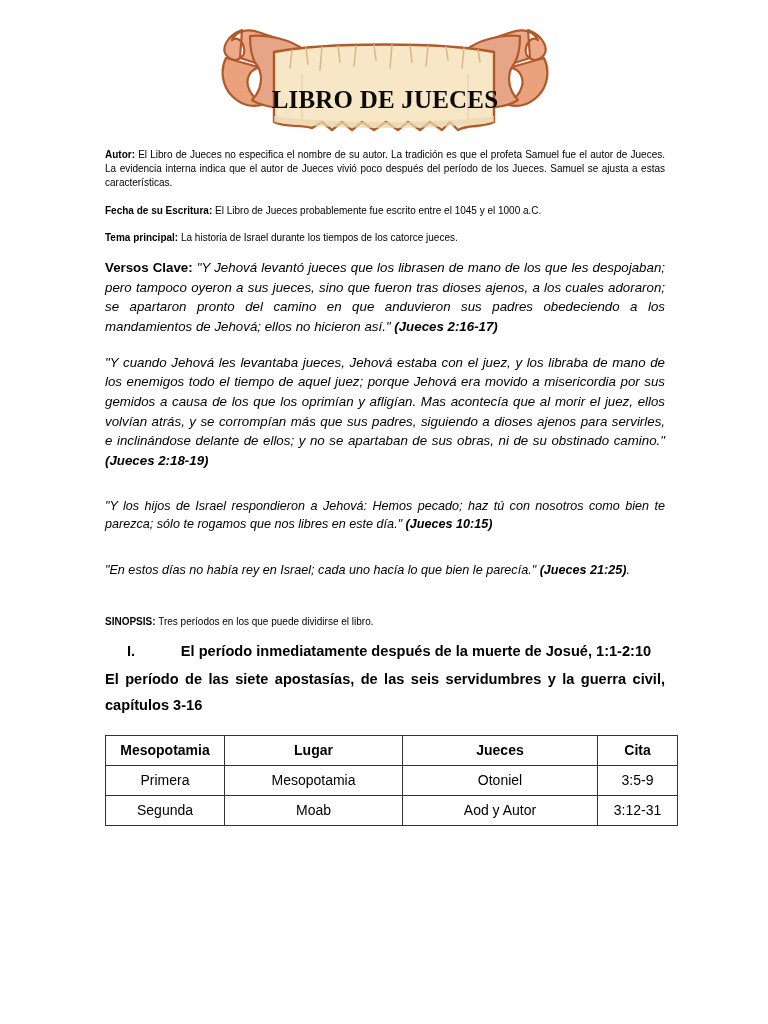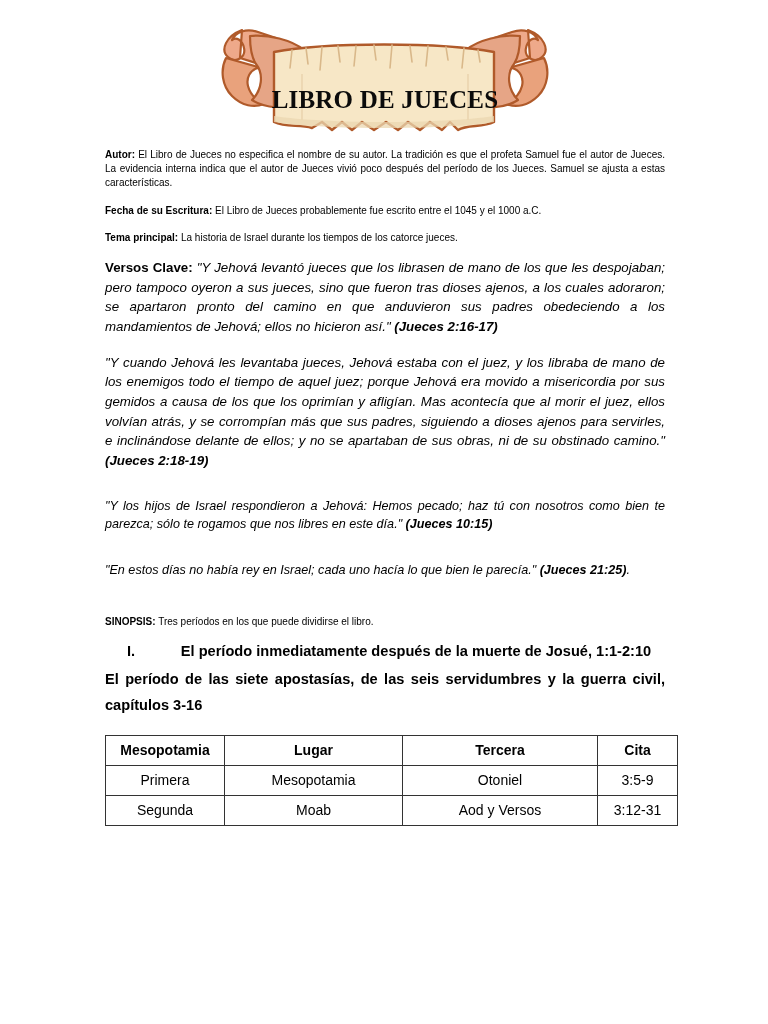--- a/index.html
+++ b/index.html
@@ -214,33 +214,33 @@
     <colgroup>
       <col class="col-serv">
         <col class="col-lug">
         <col class="col-jue">
         <col class="col-cita">
     </colgroup>
     <thead>
       <tr>
         <th>Mesopotamia</th>
         <th>Lugar</th>
-        <th>Tercera</th>
+        <th>Jueces</th>
         <th>Cita</th>
       </tr>
     </thead>
     <tbody>
       <tr>
         <td>Primera</td>
         <td>Mesopotamia</td>
         <td>Otoniel</td>
         <td>3:5-9</td>
       </tr>
       <tr>
         <td>Segunda</td>
         <td>Moab</td>
-        <td>Aod y Versos</td>
+        <td>Aod y Autor</td>
         <td>3:12-31</td>
       </tr>
     </tbody>
   </table>
 
 </div>
 
 </body></html>

